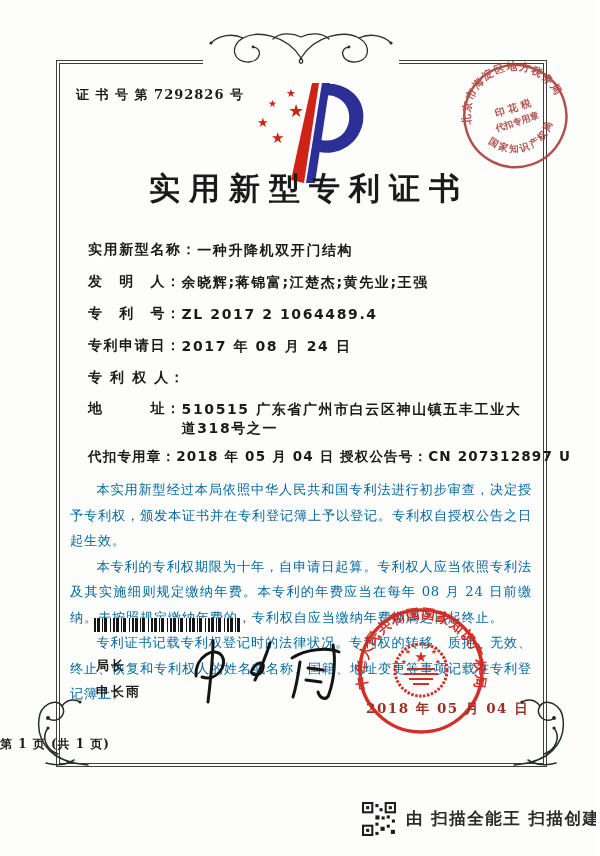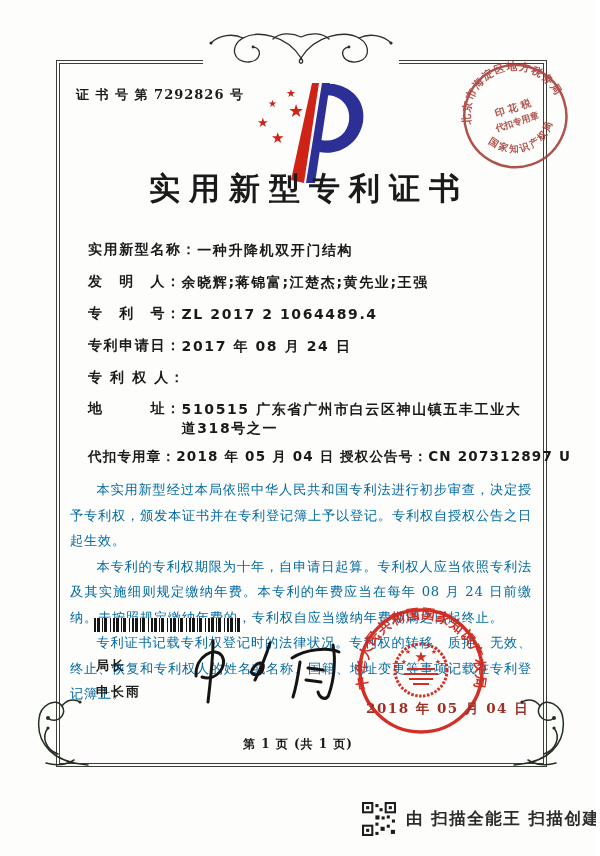--- a/index.html
+++ b/index.html
@@ -31,21 +31,21 @@
   .body-text{position:absolute;left:70px;top:477px;width:462px;font-size:13.2px;line-height:25.5px;letter-spacing:0.8px;text-align:justify;color:#0369a1;font-weight:500;}
   .body-text p{margin:0;text-indent:2em;}
   .barcode{position:absolute;left:94px;top:618px;width:149px;height:14px;
     background:repeating-linear-gradient(90deg,#161616 0 2px,#fff 2px 3px,#161616 3px 6px,#fff 6px 8px,#161616 8px 9px,#fff 9px 10px,#161616 10px 13px,#fff 13px 16px,#161616 16px 17px,#fff 17px 19px);}
   .signer{position:absolute;left:96px;top:653px;font-size:13px;font-weight:600;letter-spacing:2px;line-height:26px;}
   .signature{position:absolute;left:182px;top:636px;}
   
   .seal{position:absolute;left:354px;top:604px;opacity:0.95;}
   .seal-date{position:absolute;left:366px;top:700px;font-size:13.5px;font-weight:700;color:#9e2f25;letter-spacing:1.5px;white-space:pre;}
   .tax-stamp{position:absolute;left:460px;top:60px;transform:rotate(-18deg);opacity:0.88;z-index:4;}
-  .page-footer{position:absolute;left:0;top:736px;width:100%;text-align:center;font-size:12px;letter-spacing:1px;font-weight:600;}
+  .page-footer{position:absolute;left:0;top:736px;width:100%;text-align:left;font-size:12px;letter-spacing:1px;font-weight:600;}
   
   .scanmark{position:absolute;left:362px;top:802px;display:flex;align-items:center;gap:10px;}
   .scanmark-text{font-size:16.5px;font-weight:700;letter-spacing:1.5px;color:#2b2b2b;white-space:pre;}
 </style>
 </head>
 <body>
 
 <div class="page">
 
   <div class="frame-outer">

